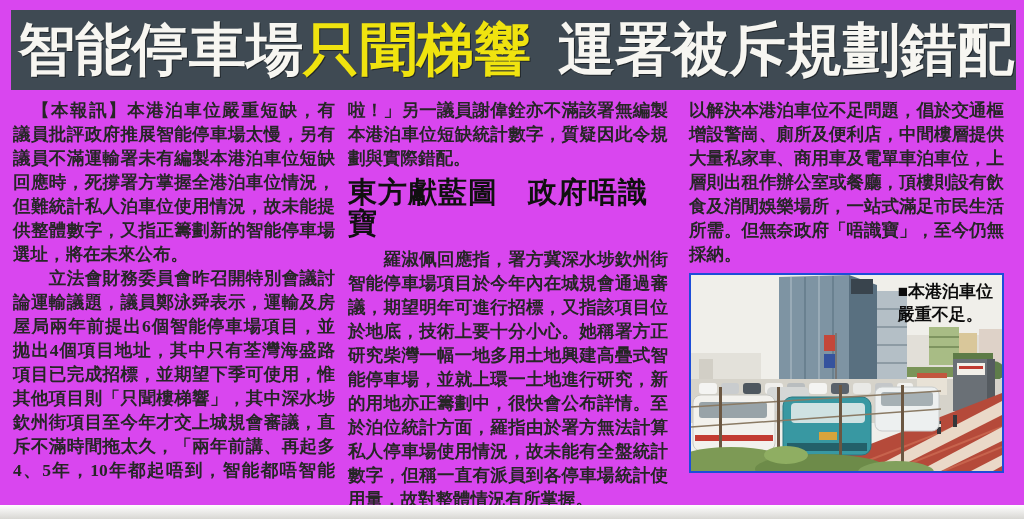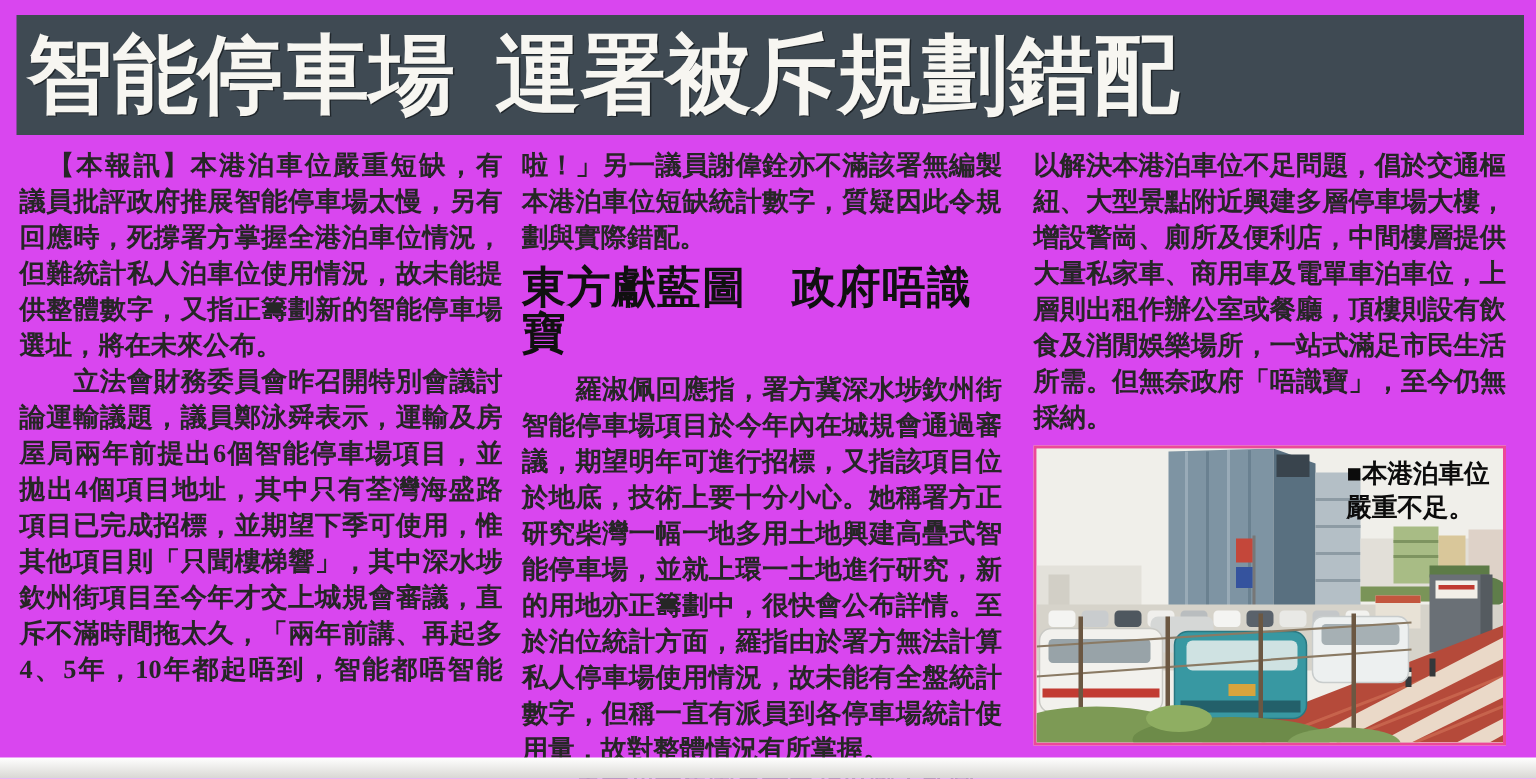--- a/index.html
+++ b/index.html
@@ -35,48 +35,50 @@
   .el { text-align:right; text-align-last:left; }
   .subhead {
     font-family:"Liberation Sans","DejaVu Sans",sans-serif;
     font-weight:800; font-size:29px; color:#101010;
     text-align:left; letter-spacing:1px;
     margin:7px 0 8px 0; line-height:31px;
   }
   
   .photo {
     position:relative; margin:7px 0 0 0; width:311px; height:196px;
-    border:2px solid #ec4899; background:#f0efea; overflow:hidden;
+    border:2px solid #1d4ed8; background:#f0efea; overflow:hidden;
   }
   .photo svg { display:block; }
   .photo-caption {
     position:absolute; top:5px; right:9px; text-align:left;
     font-family:"Liberation Sans","DejaVu Sans",sans-serif;
     font-weight:800; font-size:17px; line-height:23px; color:#0c0c0c;
   }
   
   .bottom-strip {
     position:absolute; left:0; right:0; top:505px; height:14px;
     background:linear-gradient(#ffffff,#d8d7d3);
   }
 </style>
 </head>
 <body>
 
 <div class="page">
 
   <div class="headline-bar">
     <span class="hl-white">智能停車場</span>
+    <span class="hl-yellow">只聞梯響</span>
     <span class="hl-white hl-gap">運署被斥規劃錯配</span>
   </div>
 
   <div class="col col-1">
       <div>
         <div class="line jl">　【本報訊】本港泊車位嚴重短缺，有</div>
         <div class="line jl">議員批評政府推展智能停車場太慢，另有</div>
+        <div class="line jl">議員不滿運輸署未有編製本港泊車位短缺</div>
         <div class="line jl">回應時，死撐署方掌握全港泊車位情況，</div>
         <div class="line jl">但難統計私人泊車位使用情況，故未能提</div>
         <div class="line jl">供整體數字，又指正籌劃新的智能停車場</div>
         <div class="line el">選址，將在未來公布。</div>
       </div>
       <div>
         <div class="line jl">　　立法會財務委員會昨召開特別會議討</div>
         <div class="line jl">論運輸議題，議員鄭泳舜表示，運輸及房</div>
         <div class="line jl">屋局兩年前提出6個智能停車場項目，並</div>
         <div class="line jl">拋出4個項目地址，其中只有荃灣海盛路</div>
@@ -109,21 +111,20 @@
       </div>
       <div>
         <div class="line jl">　　東方報業集團早前向政府獻上藍圖，</div>
       </div>
     </div>
 
   <div class="col col-3">
     <div>
         <div>
           <div class="line jl">以解決本港泊車位不足問題，倡於交通樞</div>
-          <div class="line jl">紐、大型景點附近興建多層停車場大樓，</div>
           <div class="line jl">增設警崗、廁所及便利店，中間樓層提供</div>
           <div class="line jl">大量私家車、商用車及電單車泊車位，上</div>
           <div class="line jl">層則出租作辦公室或餐廳，頂樓則設有飲</div>
           <div class="line jl">食及消閒娛樂場所，一站式滿足市民生活</div>
           <div class="line jl">所需。但無奈政府「唔識寶」，至今仍無</div>
           <div class="line el">採納。</div>
         </div>
       </div>
 
     <figure class="photo" style="margin-left:0">

